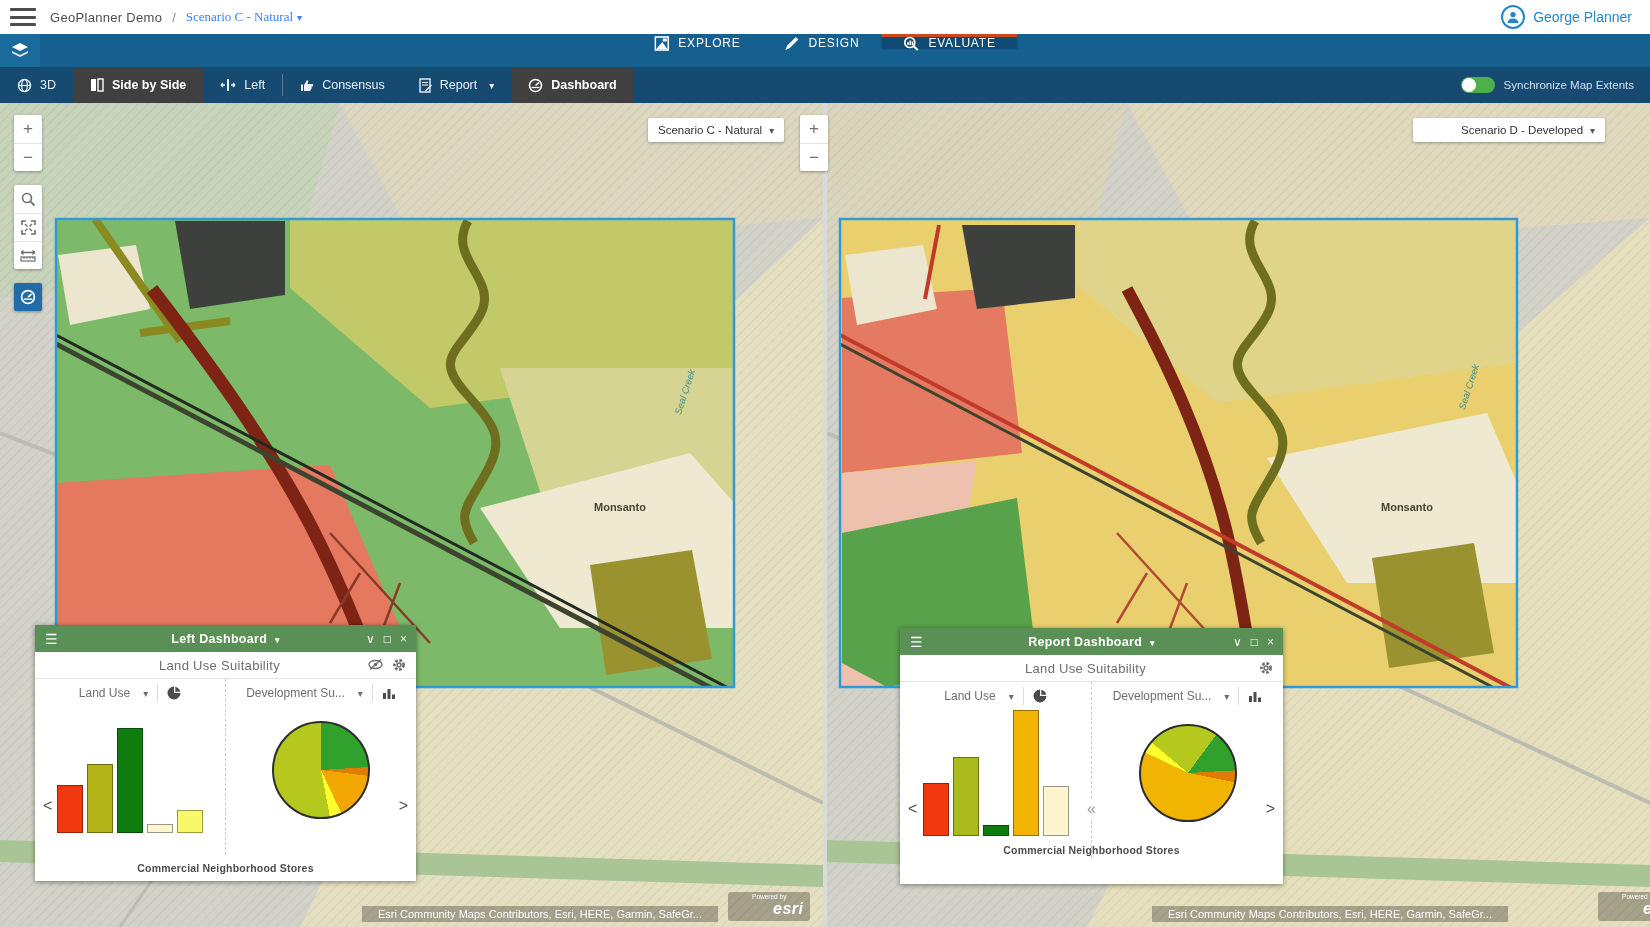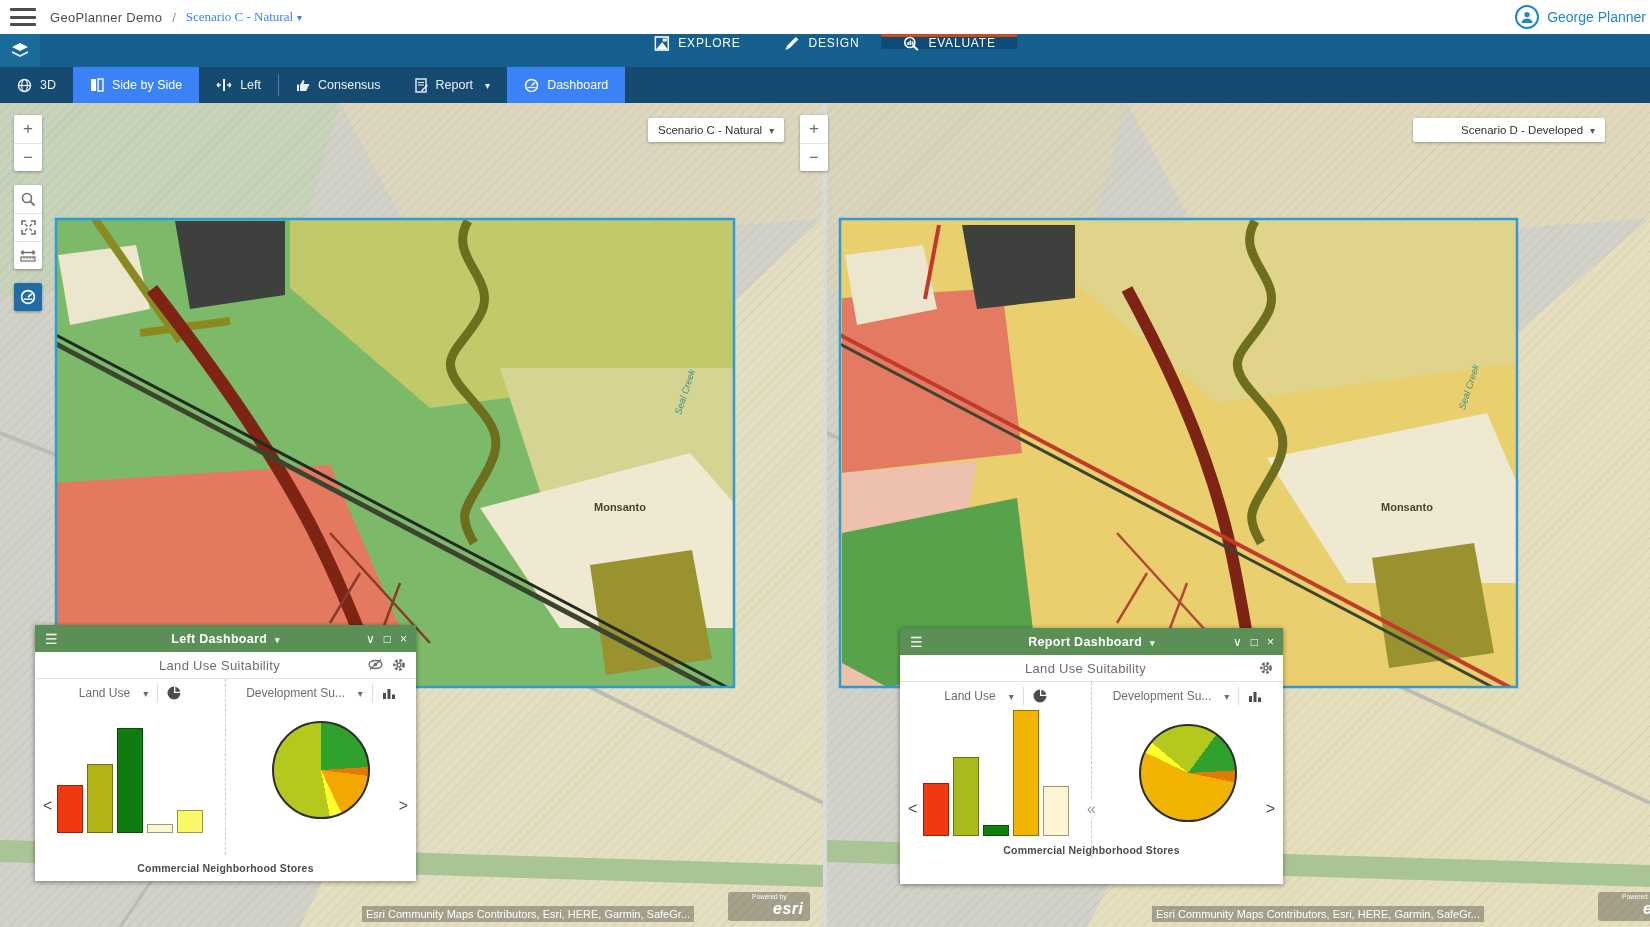--- a/index.html
+++ b/index.html
@@ -8,35 +8,35 @@
   .app { position:relative; width:1650px; height:927px; overflow:hidden; }
 
   
   .topbar { position:absolute; left:0; top:0; width:1650px; height:34px; background:#ffffff; display:flex; align-items:center; z-index:50; }
   .hamburger { width:26px; height:18px; margin:0 14px 0 10px; display:flex; flex-direction:column; justify-content:space-between; cursor:pointer; }
   .hamburger span { display:block; height:3px; background:#4d4d4d; border-radius:1px; }
   .crumb { font-size:13px; color:#4d4d4d; letter-spacing:.3px; }
   .crumb-sep { margin:0 10px; color:#8a8a8a; font-size:13px; }
   .crumb-scenario { font-size:13px; color:#3b82f6; cursor:pointer;font-family:Liberation Serif, serif; }
   .caret { font-size:10px; margin-left:4px; }
-  .topbar-right { margin-left:auto; display:flex; align-items:center; gap:8px; padding-right:4px; }
+  .topbar-right { margin-left:auto; display:flex; align-items:center; gap:8px; padding-right:18px; }
   .avatar { width:24px; height:24px; border-radius:50%; border:2px solid #2187c8; display:flex; align-items:center; justify-content:center; }
   .username { font-size:14px; color:#2187c8; }
 
   
   .navbar { position:absolute; left:0; top:34px; width:1650px; height:33px; background:#15608f; z-index:49; }
   .layers-btn { position:absolute; left:0; top:0; width:40px; height:33px; background:#1b6a9c; display:flex; align-items:center; justify-content:center; cursor:pointer; }
   .tabs { position:absolute; left:50%; top:0; transform:translateX(-50%); height:33px; display:flex; }
   .tab { height:15px; display:flex; align-items:center; gap:9px; padding:0 22px; color:#ffffff; font-size:12px; letter-spacing:.8px; cursor:pointer; border-top:3px solid transparent; }
   .tab.active { background:#0e4c75; border-top:3px solid #cc4a21; }
 
   
   .toolbar { position:absolute; left:0; top:67px; width:1650px; height:36px; background:#174a71; display:flex; align-items:stretch; z-index:48; }
   .tbtn { display:flex; align-items:center; gap:8px; padding:0 17px; color:#e9f1f8; font-size:12.5px; cursor:pointer; white-space:nowrap; }
-  .tbtn.green { background:#3b82f6; color:#fff; }
+  .tbtn.green { background:#404040; color:#fff;font-weight:bold; }
   .tsep { width:1px; height:22px; background:rgba(255,255,255,.28); align-self:center; }
   .toolbar-right { margin-left:auto; display:flex; align-items:center; gap:9px; padding-right:16px; }
   .toggle { width:34px; height:16px; border-radius:8px; background:#4db04a; position:relative; cursor:pointer; }
   .toggle .knob { position:absolute; left:1px; top:1px; width:14px; height:14px; border-radius:50%; background:#ffffff; }
   .sync-label { font-size:11.5px; color:#cfe0ee; }
 
   
   .maps { position:absolute; left:0; top:103px; width:1650px; height:824px; }
   .map-svg { position:absolute; top:0; height:824px; width:823px; }
   .map-svg.left { left:0; }
@@ -71,21 +71,21 @@
   .widget-head { height:28px; display:flex; align-items:center; justify-content:center; gap:9px; color:#6e6e6e; font-size:12px; }
   .widget-head .vsep { width:1px; height:18px; background:#dcdcdc; }
   .chart-zone { height:128px; display:flex; align-items:flex-end; justify-content:center; gap:4px; padding:0 10px 2px 10px; }
   .bar { width:26px; border:1px solid rgba(0,0,0,.38); }
   .pie { width:98px; height:98px; border-radius:50%; border:2px solid #2d2d2d; align-self:center; }
   .pager { position:absolute; top:118px; font-size:16px; color:#4c4c4c; cursor:pointer; z-index:3; }
   .pager.dbl { color:#9a9a9a; background:#fff; }
   .panel-caption { position:absolute; left:0; right:0; text-align:center; font-size:10.5px; font-weight:bold; color:#4c4c4c; letter-spacing:.2px; }
 
   
-  .attr-strip { position:absolute; bottom:5px; background:rgba(0,0,0,.28); color:#ffffff; font-size:11px; padding:2px 4px; white-space:nowrap; z-index:25; }
+  .attr-strip { position:absolute; bottom:5px; background:rgba(0,0,0,.28); color:#ffffff; font-size:11px; padding:2px 16px; white-space:nowrap; z-index:25; }
   .esri-logo { position:absolute; bottom:6px; background:rgba(0,0,0,.28); border-radius:3px; color:#fff; padding:1px 7px 3px 7px; text-align:center; z-index:25; }
   .esri-logo .pby { font-size:6.5px; display:block; line-height:7px; }
   .esri-logo .esri { font-size:16px; font-weight:bold; font-style:italic; line-height:15px; letter-spacing:.5px;margin-left:38px; }
 
   .scalebar { position:absolute; left:46px; top:738px; z-index:26; }
 </style>
 </head>
 <body>
 
 <div class="app">
@@ -190,20 +190,26 @@
       <span>Report</span>
       <span class="caret">▾</span>
     </div>
     <div class="tbtn green">
       <svg width="15" height="15" viewBox="0 0 15 15">
         <circle cx="7.5" cy="7.5" r="6" fill="none" stroke="#fff" stroke-width="1.6"></circle>
         <line x1="7.5" y1="7.5" x2="11" y2="4.5" stroke="#fff" stroke-width="1.6"></line>
         <line x1="3.5" y1="9.5" x2="11.5" y2="9.5" stroke="#fff" stroke-width="1.3"></line>
       </svg>
       <span>Dashboard</span>
+    </div>
+    <div class="toolbar-right">
+      <div class="toggle">
+          <div class="knob"></div>
+        </div>
+      <span class="sync-label">Synchronize Map Extents</span>
     </div>
   </div>
 
   <div class="maps">
 
     <svg class="map-svg left" viewBox="0 0 823 824" preserveAspectRatio="none">
       <defs>
         <pattern id="hatchL" width="7" height="7" patternTransform="rotate(45)" patternUnits="userSpaceOnUse">
           <line x1="0" y1="0" x2="0" y2="7" stroke="rgba(110,110,100,0.18)" stroke-width="1.4"></line>
         </pattern>

